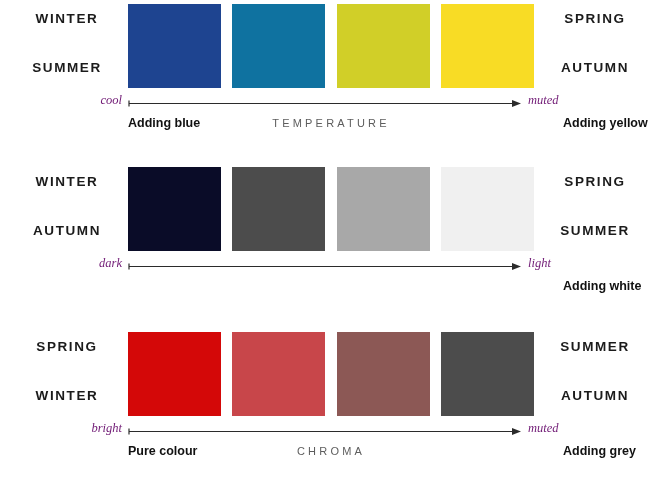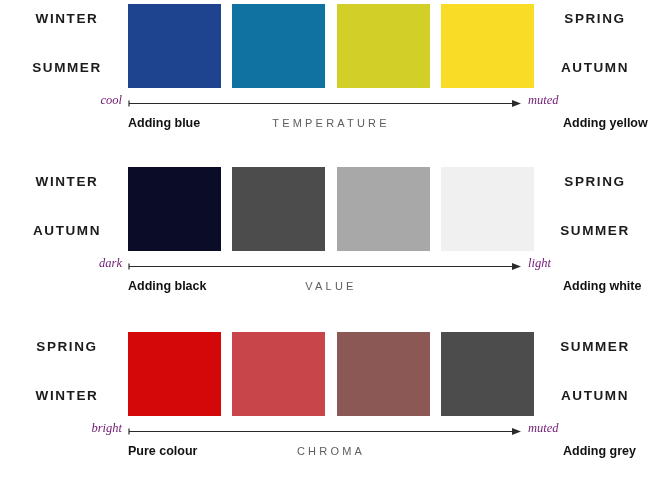--- a/index.html
+++ b/index.html
@@ -204,22 +204,20 @@
         <svg width="394" height="9" viewBox="0 0 394 9">
           <line x1="1" y1="4.5" x2="386" y2="4.5" stroke="#2b2b2b" stroke-width="1.2"></line>
           <line x1="1" y1="1.5" x2="1" y2="7.5" stroke="#2b2b2b" stroke-width="1.2"></line>
           <polygon points="393,4.5 384,1 384,8" fill="#2b2b2b"></polygon>
         </svg>
       </div>
       <span class="axis-end end">light</span>
     </div>
 
     <div class="captions">
-      <span class="caption-side left">Adding black</span>
-      <span class="dimension-name">VALUE</span>
       <span class="caption-side right">Adding white</span>
     </div>
 
     <div class="seasons right">
       <span class="season-label">SPRING</span>
       <span class="season-label">SUMMER</span>
     </div>
   </div>
 
   <div class="dim-row row-3">

